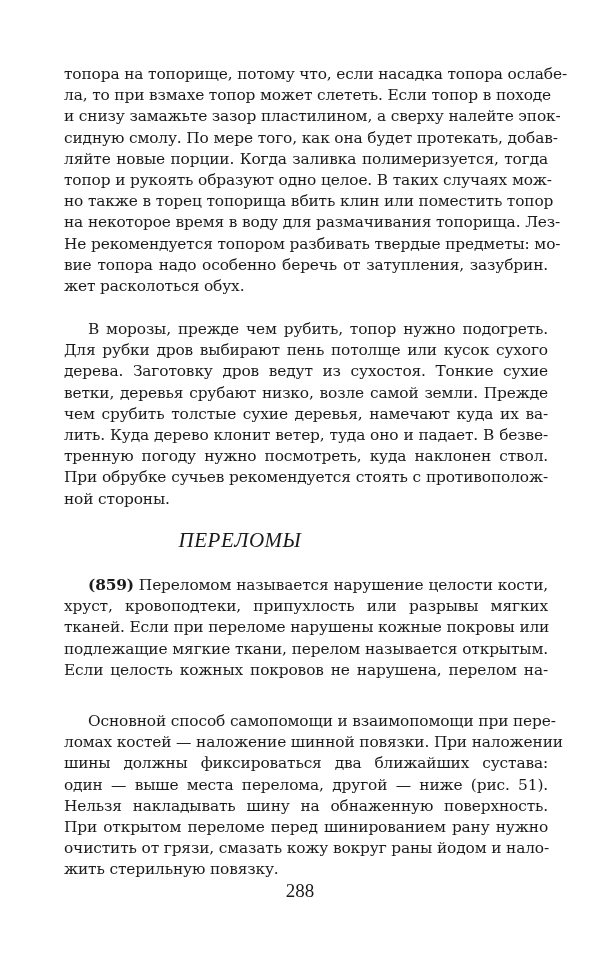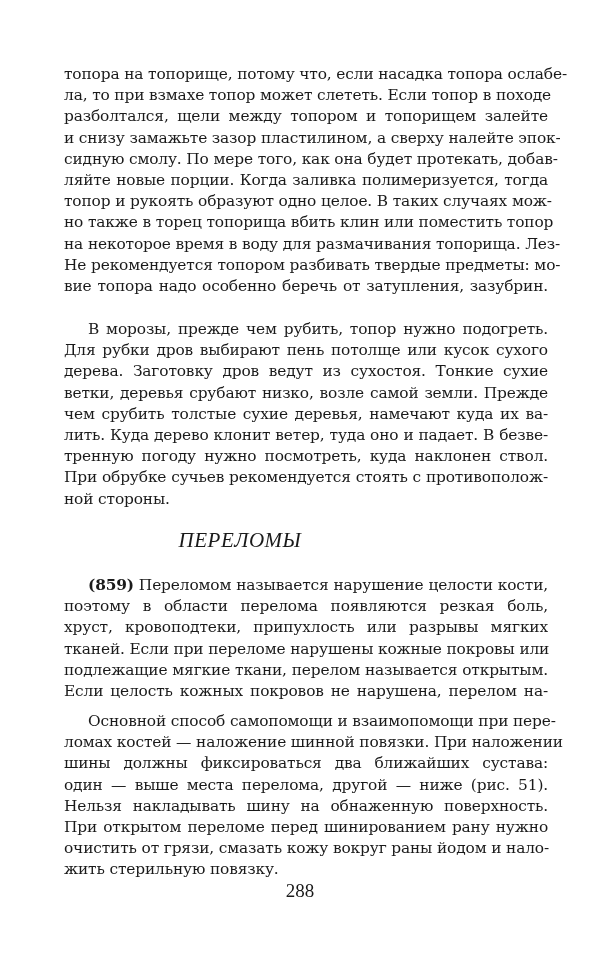--- a/index.html
+++ b/index.html
@@ -29,48 +29,47 @@
   .block4 { top: 711px; }
 </style>
 </head>
 <body>
 
 <div>
 
   <div class="page block1">
     <span class="line">топора на топорище, потому что, если насадка топора ослабе-</span>
     <span class="line">ла, то при взмахе топор может слететь. Если топор в походе</span>
-    <span class="line">разболтался, щели между топором и топорищем залейте</span>
     <span class="line">и снизу замажьте зазор пластилином, а сверху налейте эпок-</span>
     <span class="line">сидную смолу. По мере того, как она будет протекать, добав-</span>
     <span class="line">ляйте новые порции. Когда заливка полимеризуется, тогда</span>
     <span class="line">топор и рукоять образуют одно целое. В таких случаях мож-</span>
     <span class="line">но также в торец топорища вбить клин или поместить топор</span>
     <span class="line">на некоторое время в воду для размачивания топорища. Лез-</span>
     <span class="line">Не рекомендуется топором разбивать твердые предметы: мо-</span>
     <span class="line">вие топора надо особенно беречь от затупления, зазубрин.</span>
+    <span class="line last">жет расколоться обух.</span>
   </div>
 
   <div class="page block2">
     <span class="line" style="padding-left:24px">В морозы, прежде чем рубить, топор нужно подогреть.</span>
     <span class="line">Для рубки дров выбирают пень потолще или кусок сухого</span>
     <span class="line">дерева. Заготовку дров ведут из сухостоя. Тонкие сухие</span>
     <span class="line">ветки, деревья срубают низко, возле самой земли. Прежде</span>
     <span class="line">чем срубить толстые сухие деревья, намечают куда их ва-</span>
     <span class="line">лить. Куда дерево клонит ветер, туда оно и падает. В безве-</span>
     <span class="line">тренную погоду нужно посмотреть, куда наклонен ствол.</span>
     <span class="line">При обрубке сучьев рекомендуется стоять с противополож-</span>
     <span class="line last">ной стороны.</span>
   </div>
 
   <div class="heading">ПЕРЕЛОМЫ</div>
 
   <div class="page block3">
     <span class="line" style="padding-left:24px"><span class="num">(859)</span><span> Переломом называется нарушение целости кости,</span></span>
-    <span class="line">поэтому в области перелома появляются резкая боль,</span>
     <span class="line">хруст, кровоподтеки, припухлость или разрывы мягких</span>
     <span class="line">тканей. Если при переломе нарушены кожные покровы или</span>
     <span class="line">подлежащие мягкие ткани, перелом называется открытым.</span>
     <span class="line">Если целость кожных покровов не нарушена, перелом на-</span>
   </div>
 
   <div class="page block4">
     <span class="line" style="padding-left:24px">Основной способ самопомощи и взаимопомощи при пере-</span>
     <span class="line">ломах костей — наложение шинной повязки. При наложении</span>
     <span class="line">шины должны фиксироваться два ближайших сустава:</span>

